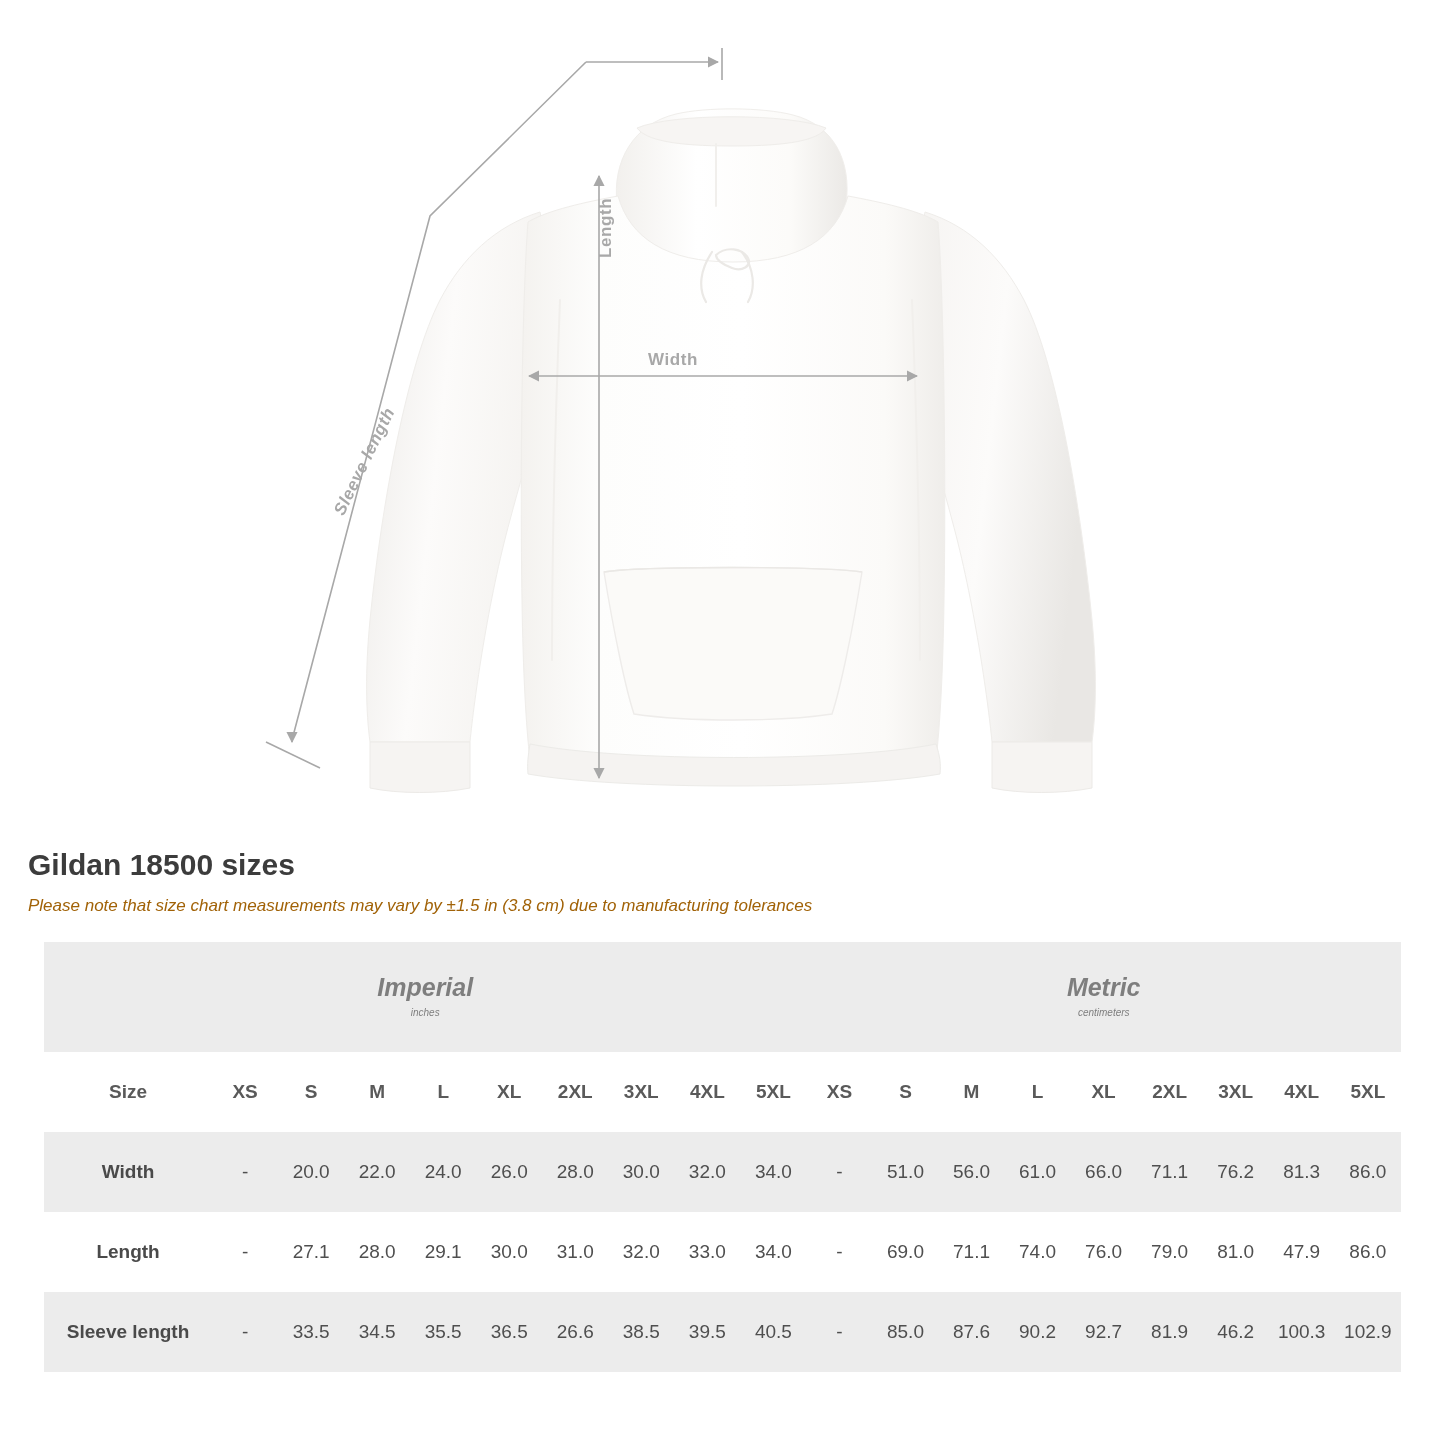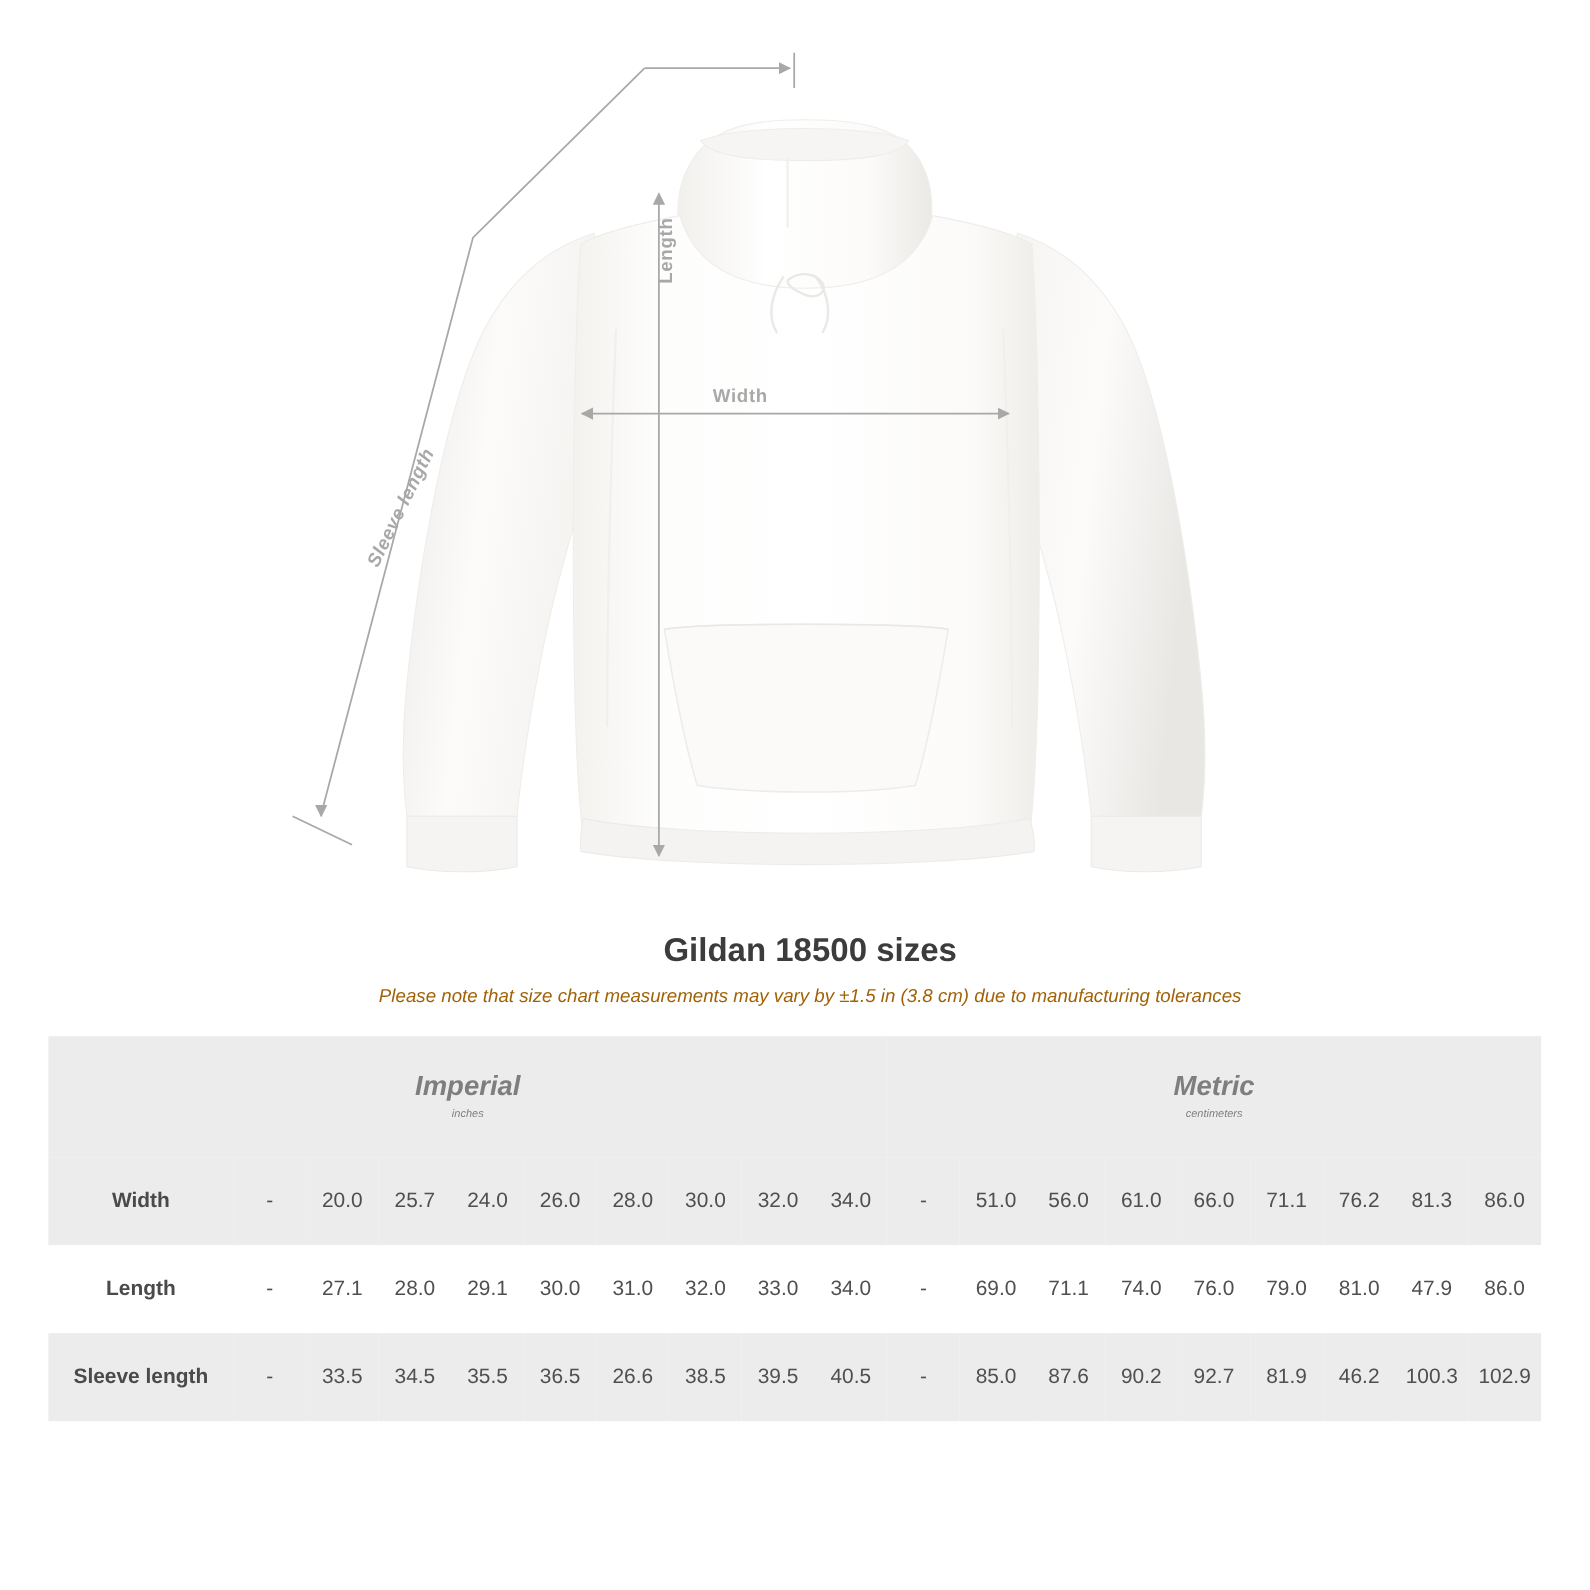--- a/index.html
+++ b/index.html
@@ -55,21 +55,21 @@
     left: 330px;
     top: 510px;
     transform: rotate(-64deg);
     transform-origin: left top;
     font-style: italic;
     font-size: 17px;
   }
 
   
   .titles {
-    text-align: center;
+    text-align: left;
     margin-top: 18px;
     margin-left: 28px;
   }
   .chart-title {
     font-size: 30px;
     font-weight: bold;
     color: #3c3c3c;
     margin: 0 0 14px 0;
     font-family: "Liberation Sans", sans-serif;
   }
@@ -301,26 +301,47 @@
           <td colspan="10">
             <div class="unit-name">Imperial</div>
             <div class="unit-sub">inches</div>
           </td>
           <td colspan="9">
             <div class="unit-name">Metric</div>
             <div class="unit-sub">centimeters</div>
           </td>
         </tr>
 
+        <tr class="head-row">
+          <td class="row-label-head">Size</td>
+          <td>XS</td>
+          <td>S</td>
+          <td>M</td>
+          <td>L</td>
+          <td>XL</td>
+          <td>2XL</td>
+          <td>3XL</td>
+          <td>4XL</td>
+          <td>5XL</td>
+          <td>XS</td>
+          <td>S</td>
+          <td>M</td>
+          <td>L</td>
+          <td>XL</td>
+          <td>2XL</td>
+          <td>3XL</td>
+          <td>4XL</td>
+          <td>5XL</td>
+        </tr>
 
         <tr class="data-row shaded">
           <td class="row-label">Width</td>
           <td>-</td>
           <td>20.0</td>
-          <td>25.7</td>
+          <td>22.0</td>
           <td>24.0</td>
           <td>26.0</td>
           <td>28.0</td>
           <td>30.0</td>
           <td>32.0</td>
           <td>34.0</td>
           <td>-</td>
           <td>51.0</td>
           <td>56.0</td>
           <td>61.0</td>

